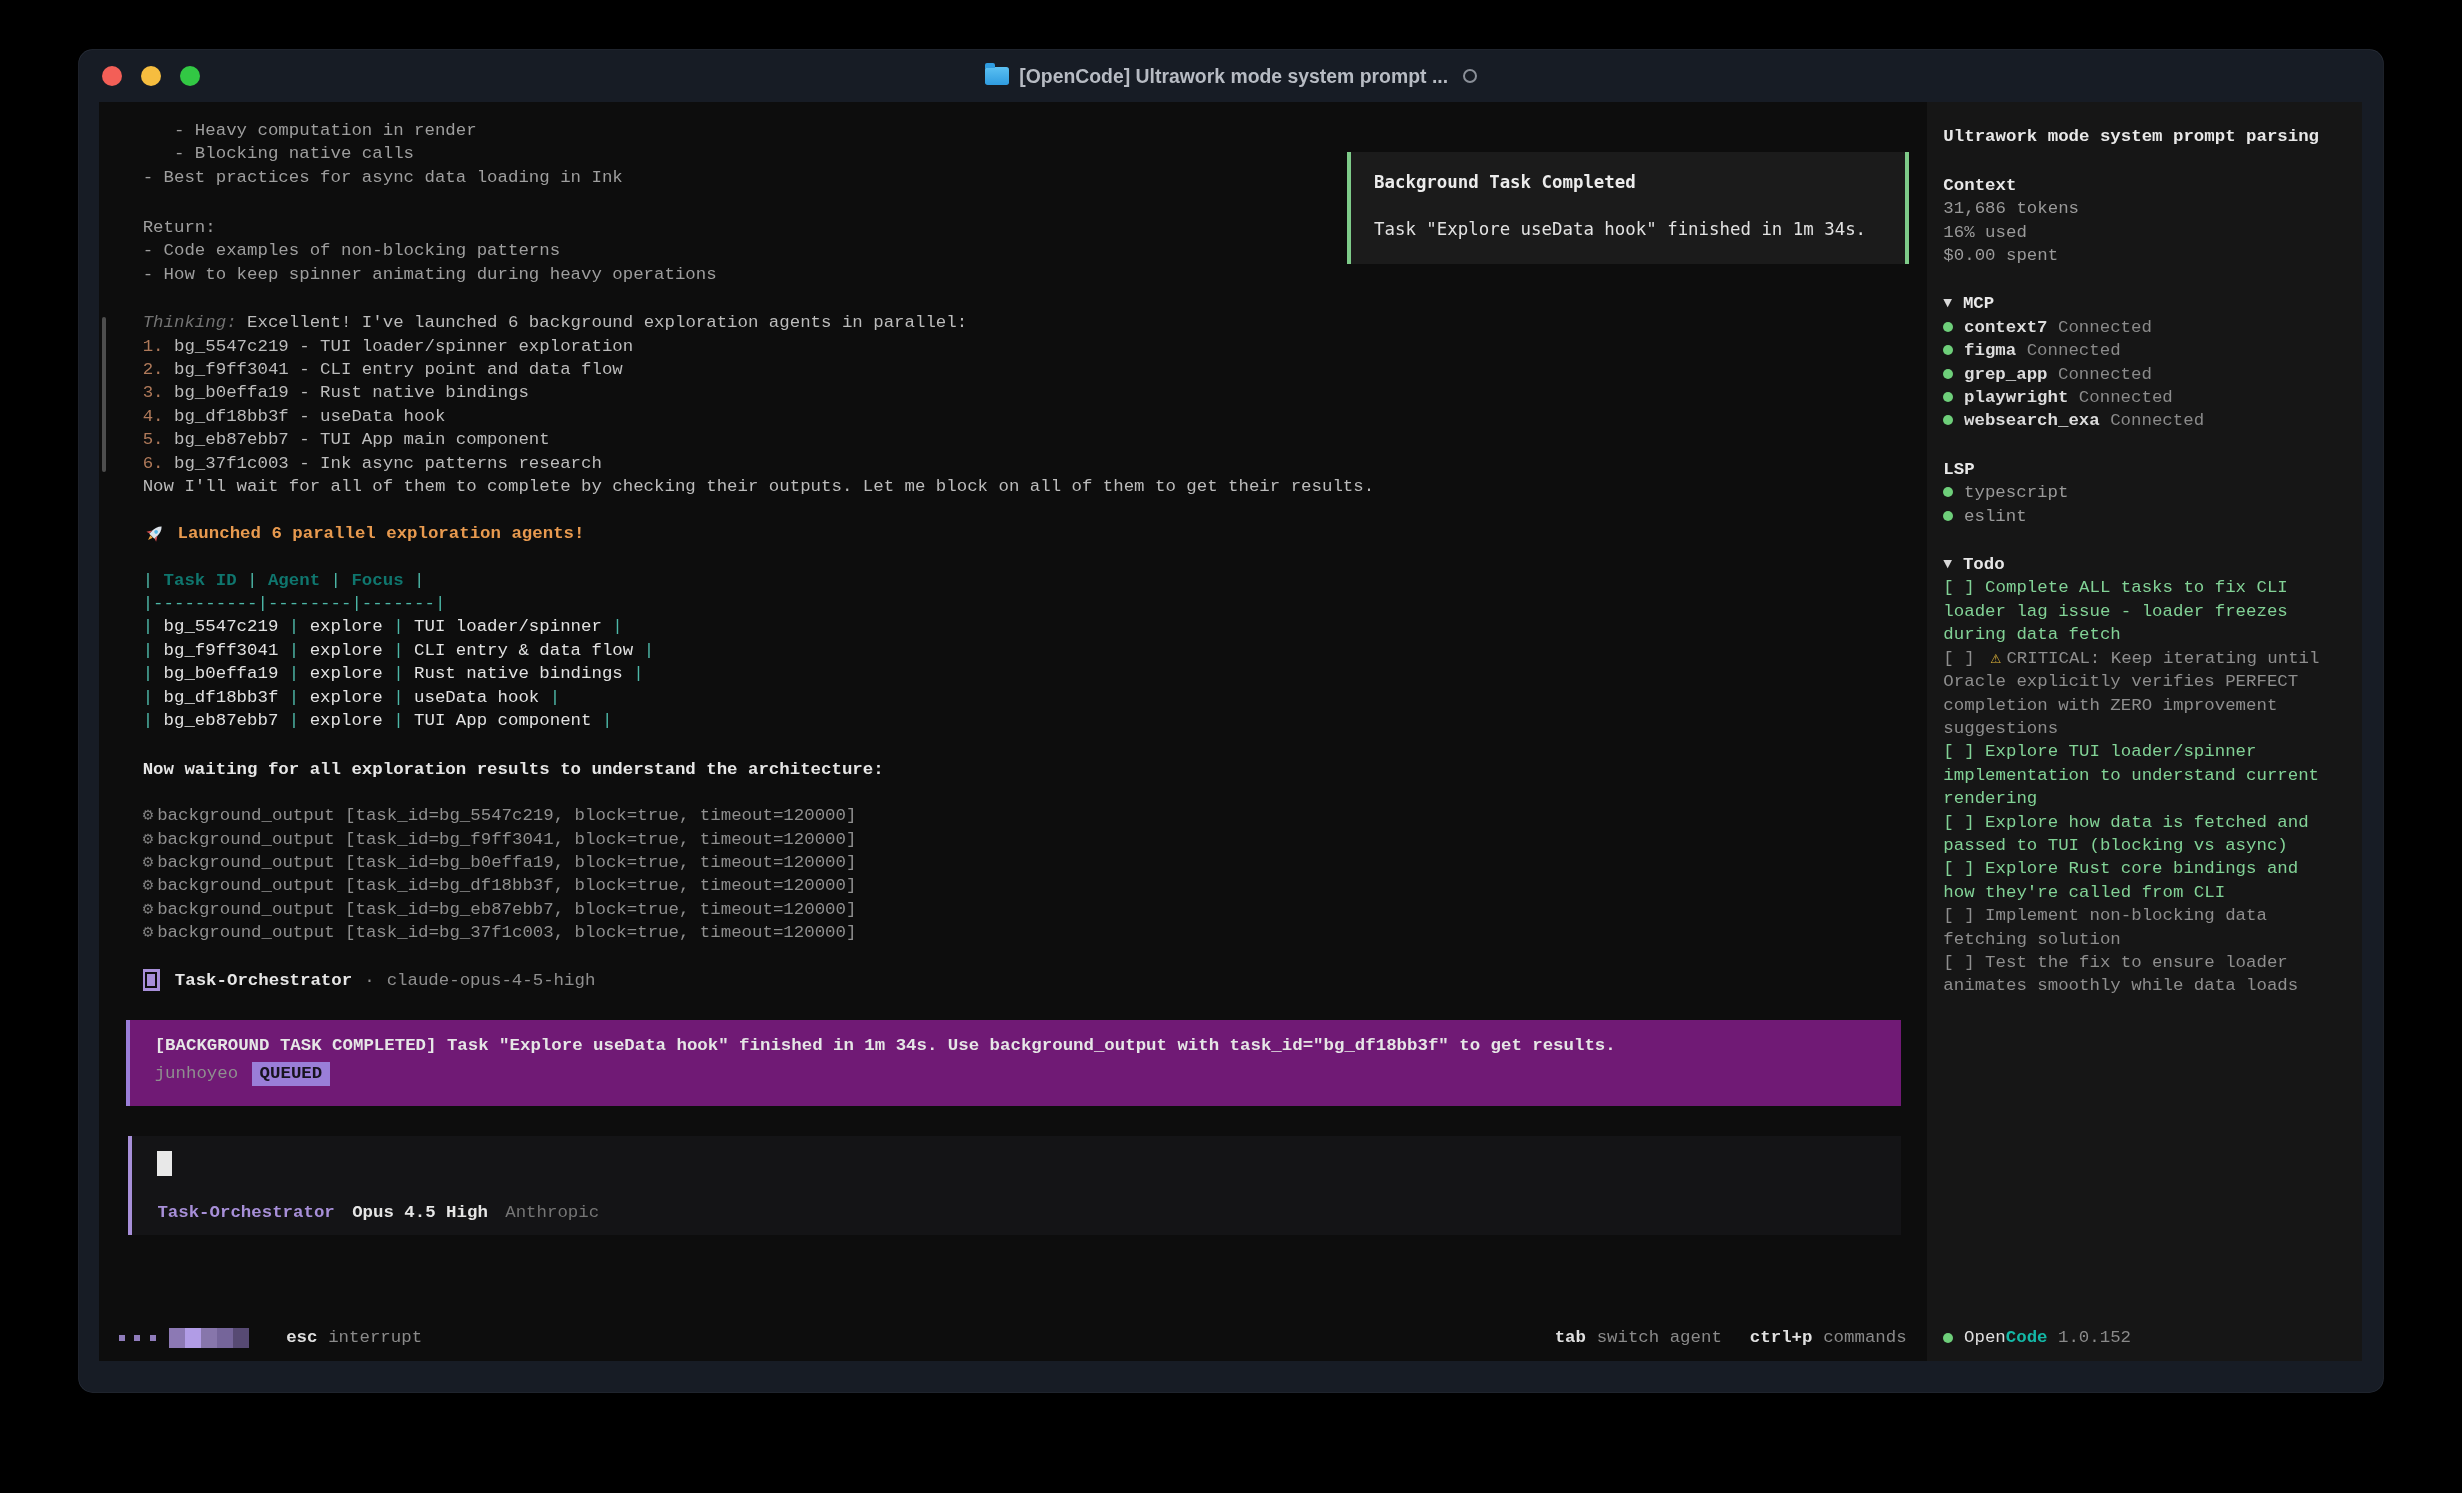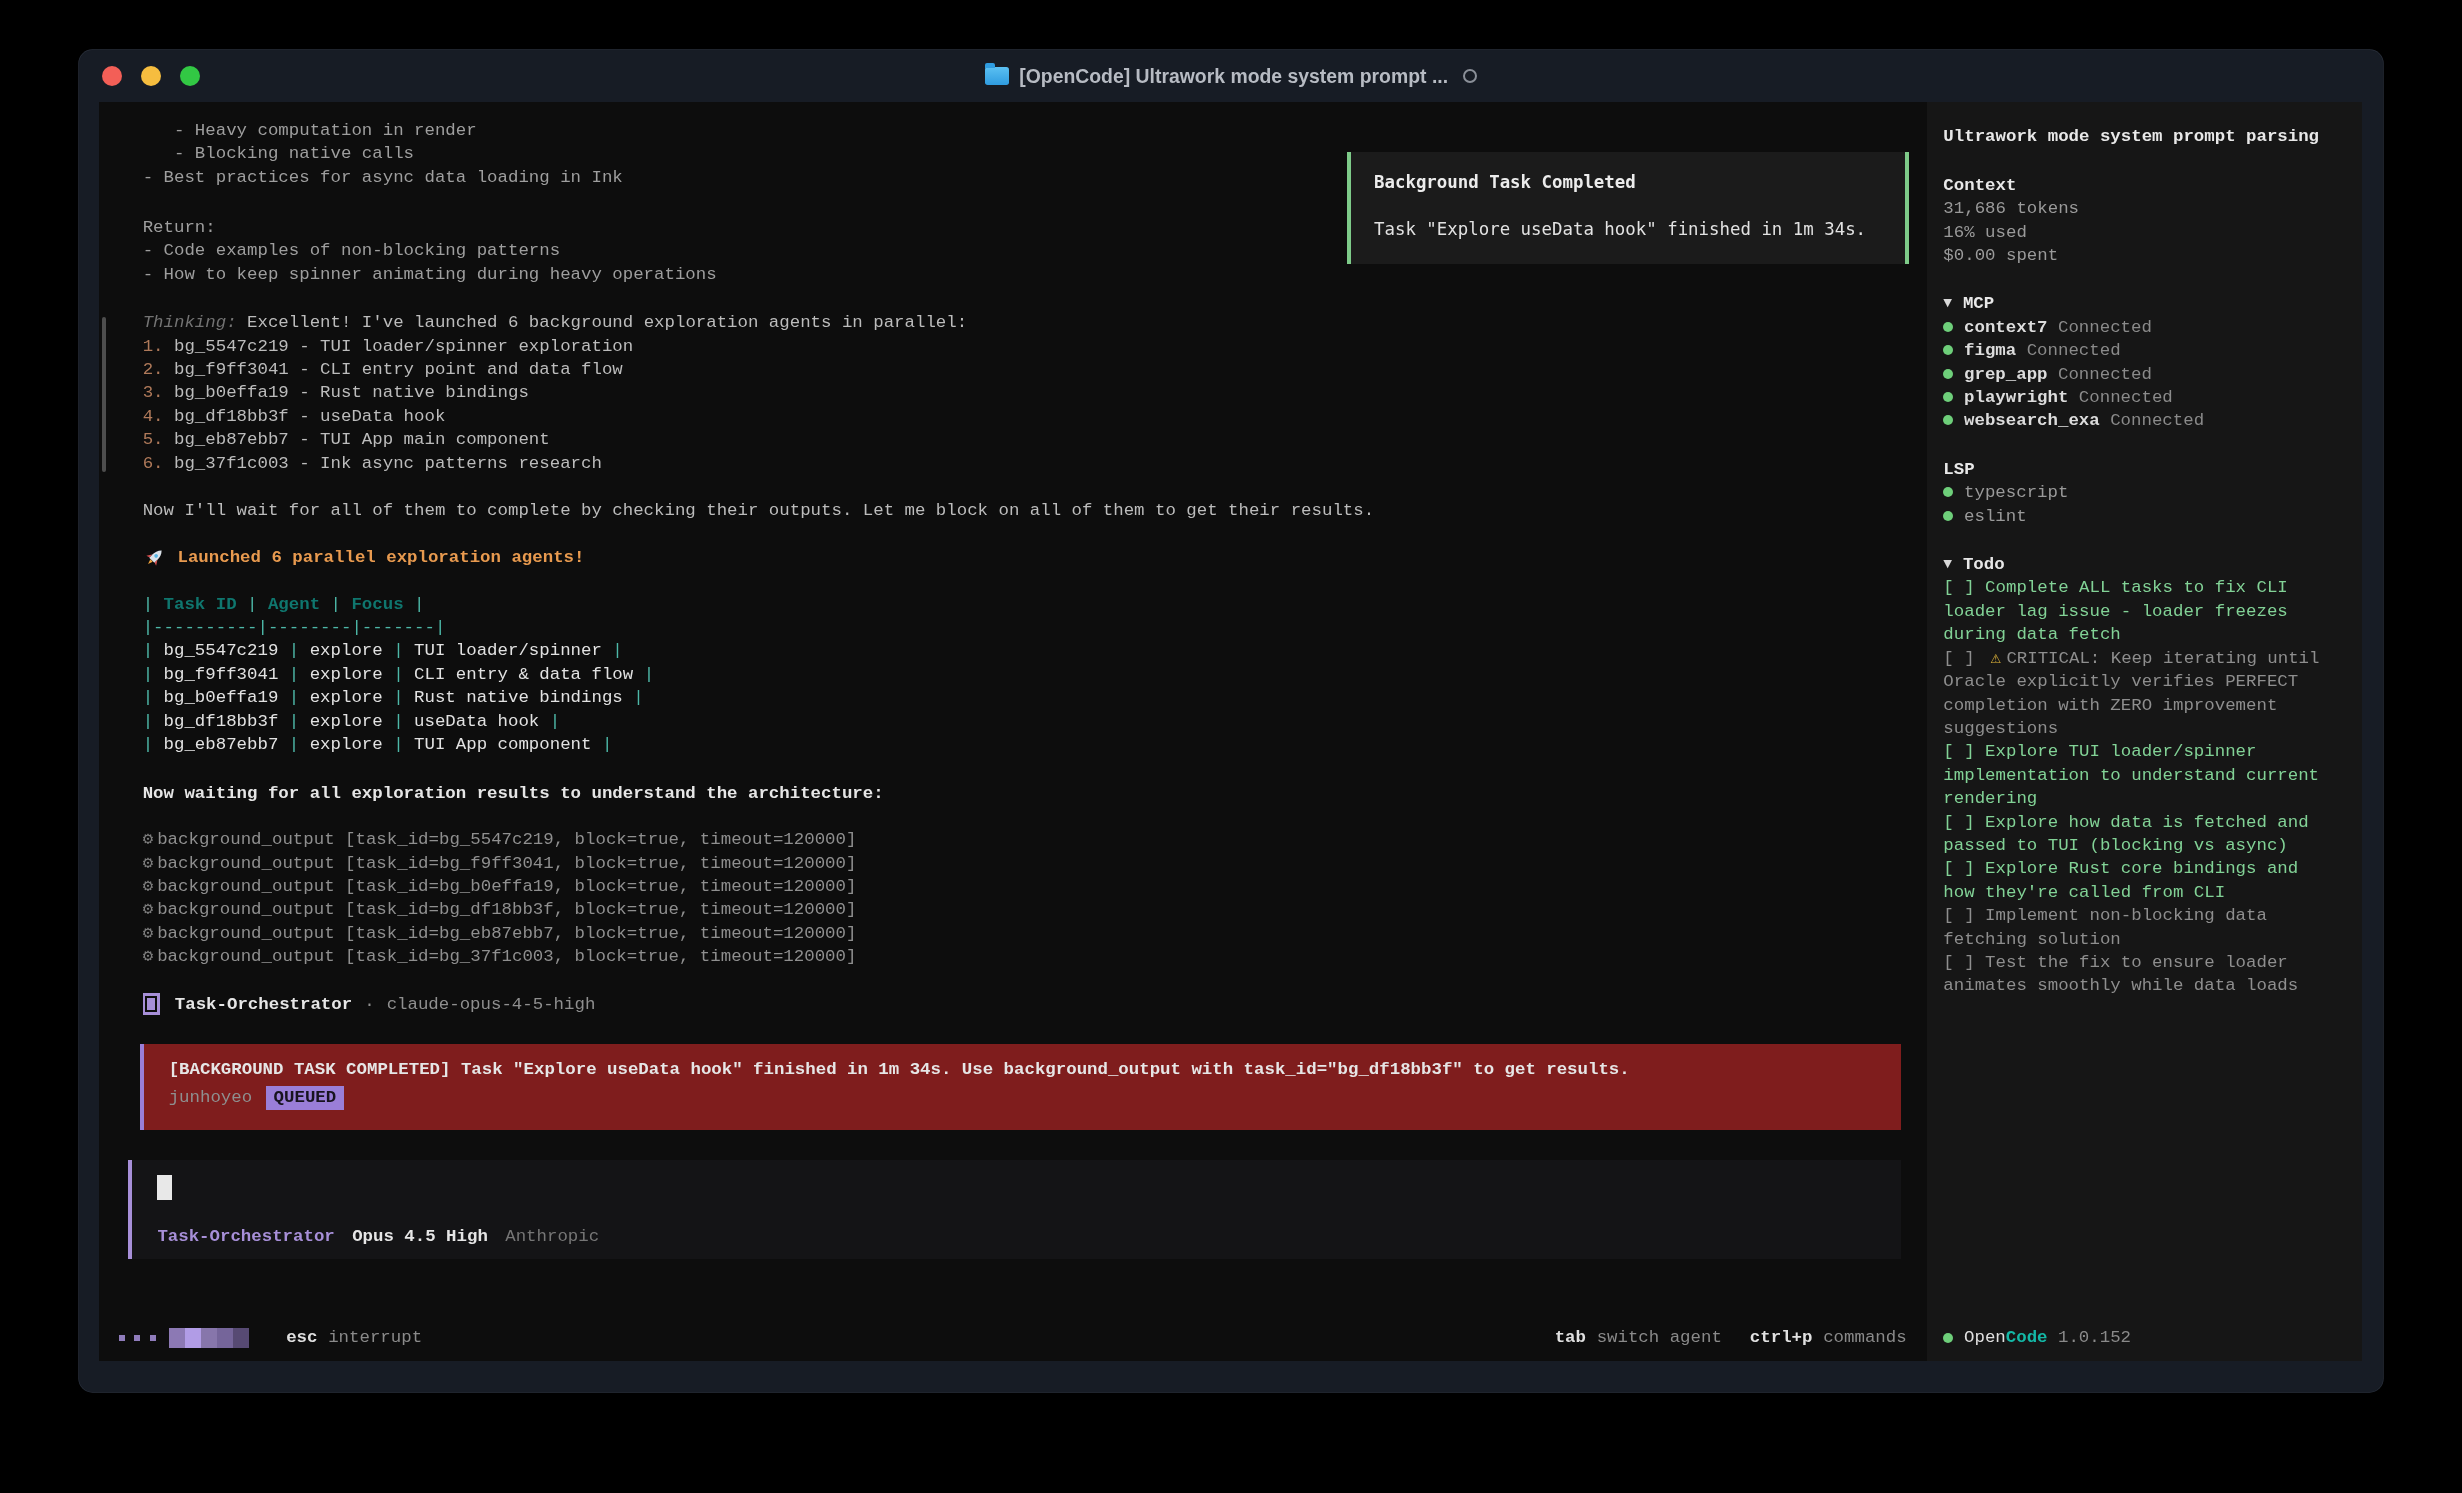--- a/index.html
+++ b/index.html
@@ -24,21 +24,21 @@
 
   
   .body-row { display:flex; margin:0 21.4px 30px 20px; height:1259px;font-family:Liberation Mono, monospace; }
   .main-col { width:1828px; background:#0d0d0d; display:flex; flex-direction:column; position:relative; }
   .sidebar  { width:435px; background:#161616; display:flex; flex-direction:column;
               padding:23.4px 37px 0 16.7px; color:#9a9a9a; }
 
   
   .term { flex:1; padding:16.7px 20px 0 14.7px; overflow:hidden; position:relative; }
   .ln { line-height:23.4px; white-space:pre; padding-left:29px; }
-  .mt40{margin-top:27px;} .mt37{margin-top:25px;} .mt36{margin-top:24px;} .mt35{margin-top:23.4px;}
+  .mt40{margin-top:27px;} .mt37{margin-top:25px;} .mt36{} .mt35{margin-top:23.4px;}
   .mt38{margin-top:25.4px;} .mt34{margin-top:23px;} .mt33{margin-top:22px;}
   .dim  { color:#9e9e9e; }
   .lt   { color:#bcbcbc; }
   .dim2 { color:#8f8f8f; }
   .dim3 { color:#767676; }
   .white{ color:#e6e6e6; }
   .bold { font-weight:bold; }
   .gold { color:#737373; font-style:italic;text-align:right; }
   .num  { color:#b07a5a; }
   .orange{ color:#e89a4f; }
@@ -53,21 +53,21 @@
   .banner .orange { font-weight:bold; }
   .rocket { display:inline-flex; width:25.4px; margin-right:9.4px; }
 
   .gear { color:#7d7d7d; margin-right:4px; }
 
   .orch { display:flex; align-items:center; padding-left:29px; height:27px; }
   .agent-sq { width:17.4px; height:21.4px; background:#a78fd8; position:relative; margin-right:14.7px; }
   .agent-sq::after { content:""; position:absolute; inset:2.7px; border:2.7px solid #0d0d0d; }
   .dotsep { margin:0 12px; }
 
-  .msgbox { margin-top:26px; margin-left:26px; margin-right:5.4px; background:#7f1d1d;
+  .msgbox { margin-top:26px; margin-left:12px; margin-right:5.4px; background:#701a75;
             border-left:4.7px solid #9a7ed8; padding:14.7px 20px 20px 25px; }
   .msg-text { line-height:23.4px; white-space:pre; }
   .msg-meta { margin-top:4.7px; line-height:23.4px; display:flex; align-items:center; gap:13.4px; }
   .badge { background:#9a7ed8; color:#17131f; font-weight:bold; padding:0 8px; line-height:23.4px; }
 
   .inputbox { margin-top:30px; margin-left:14.7px; margin-right:5.4px; height:99px; background:#141416;
               border-left:4.7px solid #a78fd8; padding:9.4px 20px 10.7px 25px;
               display:flex; flex-direction:column; justify-content:space-between; }
   .cursor { width:14.7px; height:25.4px; background:#e8e8e8; margin-top:5.4px; }
   .input-meta { display:flex; align-items:center; gap:17.4px; line-height:23.4px; }

